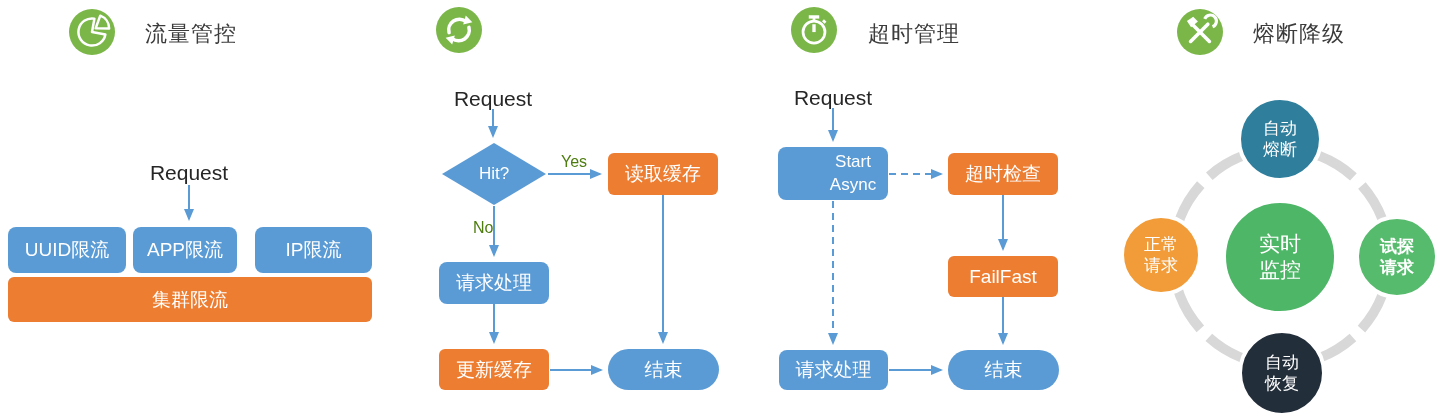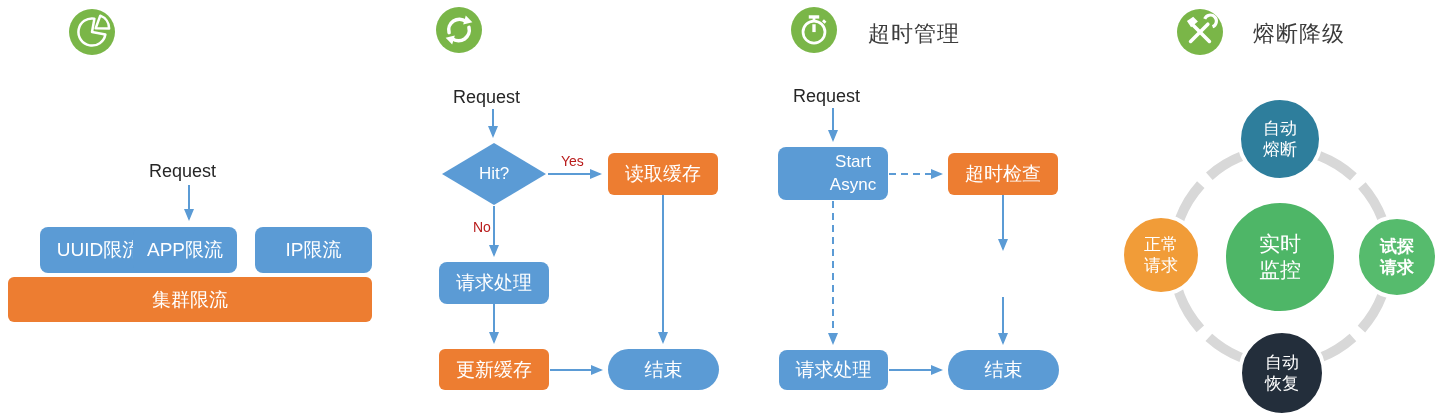--- a/index.html
+++ b/index.html
@@ -9,22 +9,22 @@
   }
   svg.layer{position:absolute;left:0;top:0;z-index:1;pointer-events:none;}
   .node{position:absolute;z-index:2;display:flex;align-items:center;justify-content:center;
         color:#fff;font-size:19px;text-align:center;box-sizing:border-box;}
   .blue{background:#5B9BD5;border-radius:8px;}
   .orange{background:#ED7D31;border-radius:6px;}
   .pill{background:#5B9BD5;border-radius:21px;}
   .diamond{background:#5B9BD5;clip-path:polygon(50% 0,100% 50%,50% 100%,0 50%);
            border-radius:0;font-size:17px;}
   .section-title{position:absolute;z-index:2;font-size:22px;color:#3C3C3C;letter-spacing:1px;}
-  .req-label{position:absolute;z-index:2;font-size:18px;color:#262626;width:80px;}
-  .edge-label{position:absolute;z-index:2;font-size:14px;color:#b91c1c;}
+  .req-label{position:absolute;z-index:2;font-size:21px;color:#262626;width:80px;text-align:center;}
+  .edge-label{position:absolute;z-index:2;font-size:16px;color:#4d7c0f;}
   .icon-badge{position:absolute;z-index:2;width:46px;height:46px;}
   .circle{position:absolute;z-index:2;border-radius:50%;border:4px solid #fff;
           display:flex;flex-direction:column;align-items:center;justify-content:center;
           color:#fff;font-size:17px;line-height:1.25;box-sizing:border-box;text-align:center;}
   .circle.big{font-size:21px;}
   .tight{line-height:1.3;font-size:17px;}
 </style>
 </head>
 <body>
 
@@ -56,22 +56,23 @@
     <circle cx="1281" cy="257" r="108" fill="none" stroke="#D8D8D8" stroke-width="10" stroke-dasharray="157.65 12" stroke-dashoffset="78.84"></circle>
   </svg>
 
   <svg class="icon-badge" style="left:69px;top:9px;" viewBox="0 0 44 44">
     <circle cx="22" cy="22" r="22" fill="#7AB648"></circle>
     <g stroke="#fff" stroke-width="2.4" fill="none" stroke-linejoin="round">
       <path d="M 24.3 9.2 A 13 13 0 1 0 34.8 24.3 L 22 22 Z"></path>
       <path d="M 25.5 18.5 L 29.9 6.4 A 13 13 0 0 1 38.4 18.6 Z"></path>
     </g>
   </svg>
+  <div class="section-title" style="left:145px;top:19px;">流量管控</div>
   <div class="req-label" style="left:149px;top:161px;">Request</div>
-  <div class="node blue" style="left:8px;top:227px;width:118px;height:46px;margin-left:32px;">UUID限流</div>
+  <div class="node blue" style="left:8px;top:227px;width:118px;height:46px;">UUID限流</div>
   <div class="node blue" style="left:133px;top:227px;width:104px;height:46px;">APP限流</div>
   <div class="node blue" style="left:255px;top:227px;width:117px;height:46px;">IP限流</div>
   <div class="node orange" style="left:8px;top:277px;width:364px;height:45px;">集群限流</div>
 
   <svg class="icon-badge" style="left:436px;top:7px;" viewBox="0 0 44 44">
     <circle cx="22" cy="22" r="22" fill="#7AB648"></circle>
     <g stroke="#fff" stroke-width="3.4" fill="none" stroke-linecap="round">
       <path d="M 12.5 24.5 A 10.2 10.2 0 0 1 28.5 13.8"></path>
       <path d="M 31.5 19.5 A 10.2 10.2 0 0 1 15.5 30.2"></path>
     </g>
@@ -95,20 +96,21 @@
     <line x1="22" y1="9.5" x2="22" y2="13" stroke="#fff" stroke-width="2.6"></line>
     <line x1="30.6" y1="12.6" x2="33" y2="15" stroke="#fff" stroke-width="2.6"></line>
   </svg>
   <div class="section-title" style="left:868px;top:19px;">超时管理</div>
   <div class="req-label" style="left:793px;top:86px;">Request</div>
   <div class="node blue" style="left:778px;top:147px;width:110px;height:53px;flex-direction:column;padding-left:40px;">
     <div class="tight">Start</div>
     <div class="tight">Async</div>
   </div>
   <div class="node orange" style="left:948px;top:153px;width:110px;height:42px;">超时检查</div>
+  <div class="node orange" style="left:948px;top:256px;width:110px;height:41px;">FailFast</div>
   <div class="node blue" style="left:779px;top:350px;width:109px;height:40px;">请求处理</div>
   <div class="node pill" style="left:948px;top:350px;width:111px;height:40px;">结束</div>
 
   <svg class="icon-badge" style="left:1177px;top:9px;" viewBox="0 0 44 44">
     <circle cx="22" cy="22" r="22" fill="#7AB648"></circle>
     <g stroke="#fff" stroke-width="3.4" stroke-linecap="round">
       <line x1="15" y1="15" x2="31" y2="31"></line>
       <line x1="29.5" y1="14.5" x2="13" y2="31"></line>
     </g>
     <path d="M 9.5 11.5 L 15.5 7.5 L 20 12 L 13.5 17.5 Z" fill="#fff"></path>

